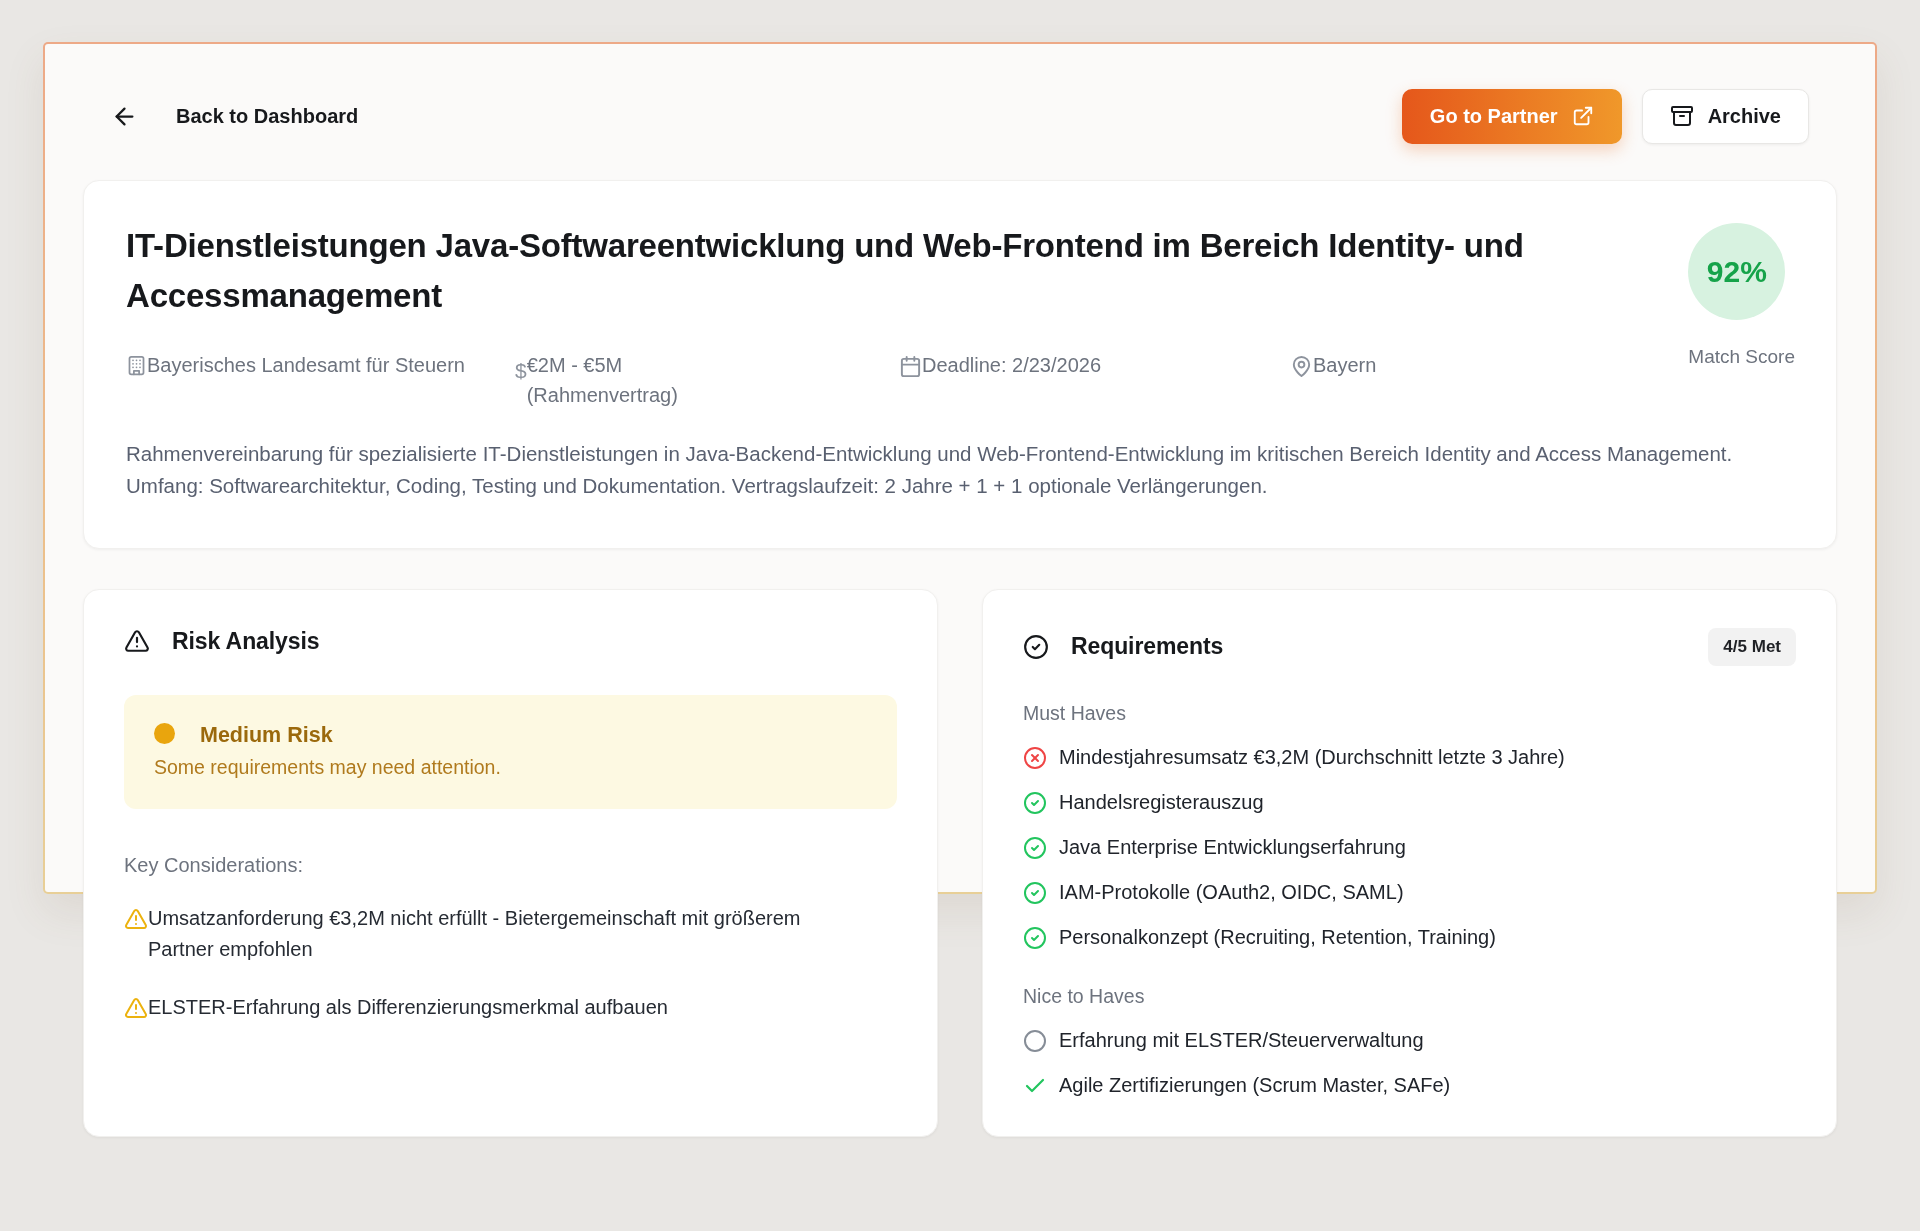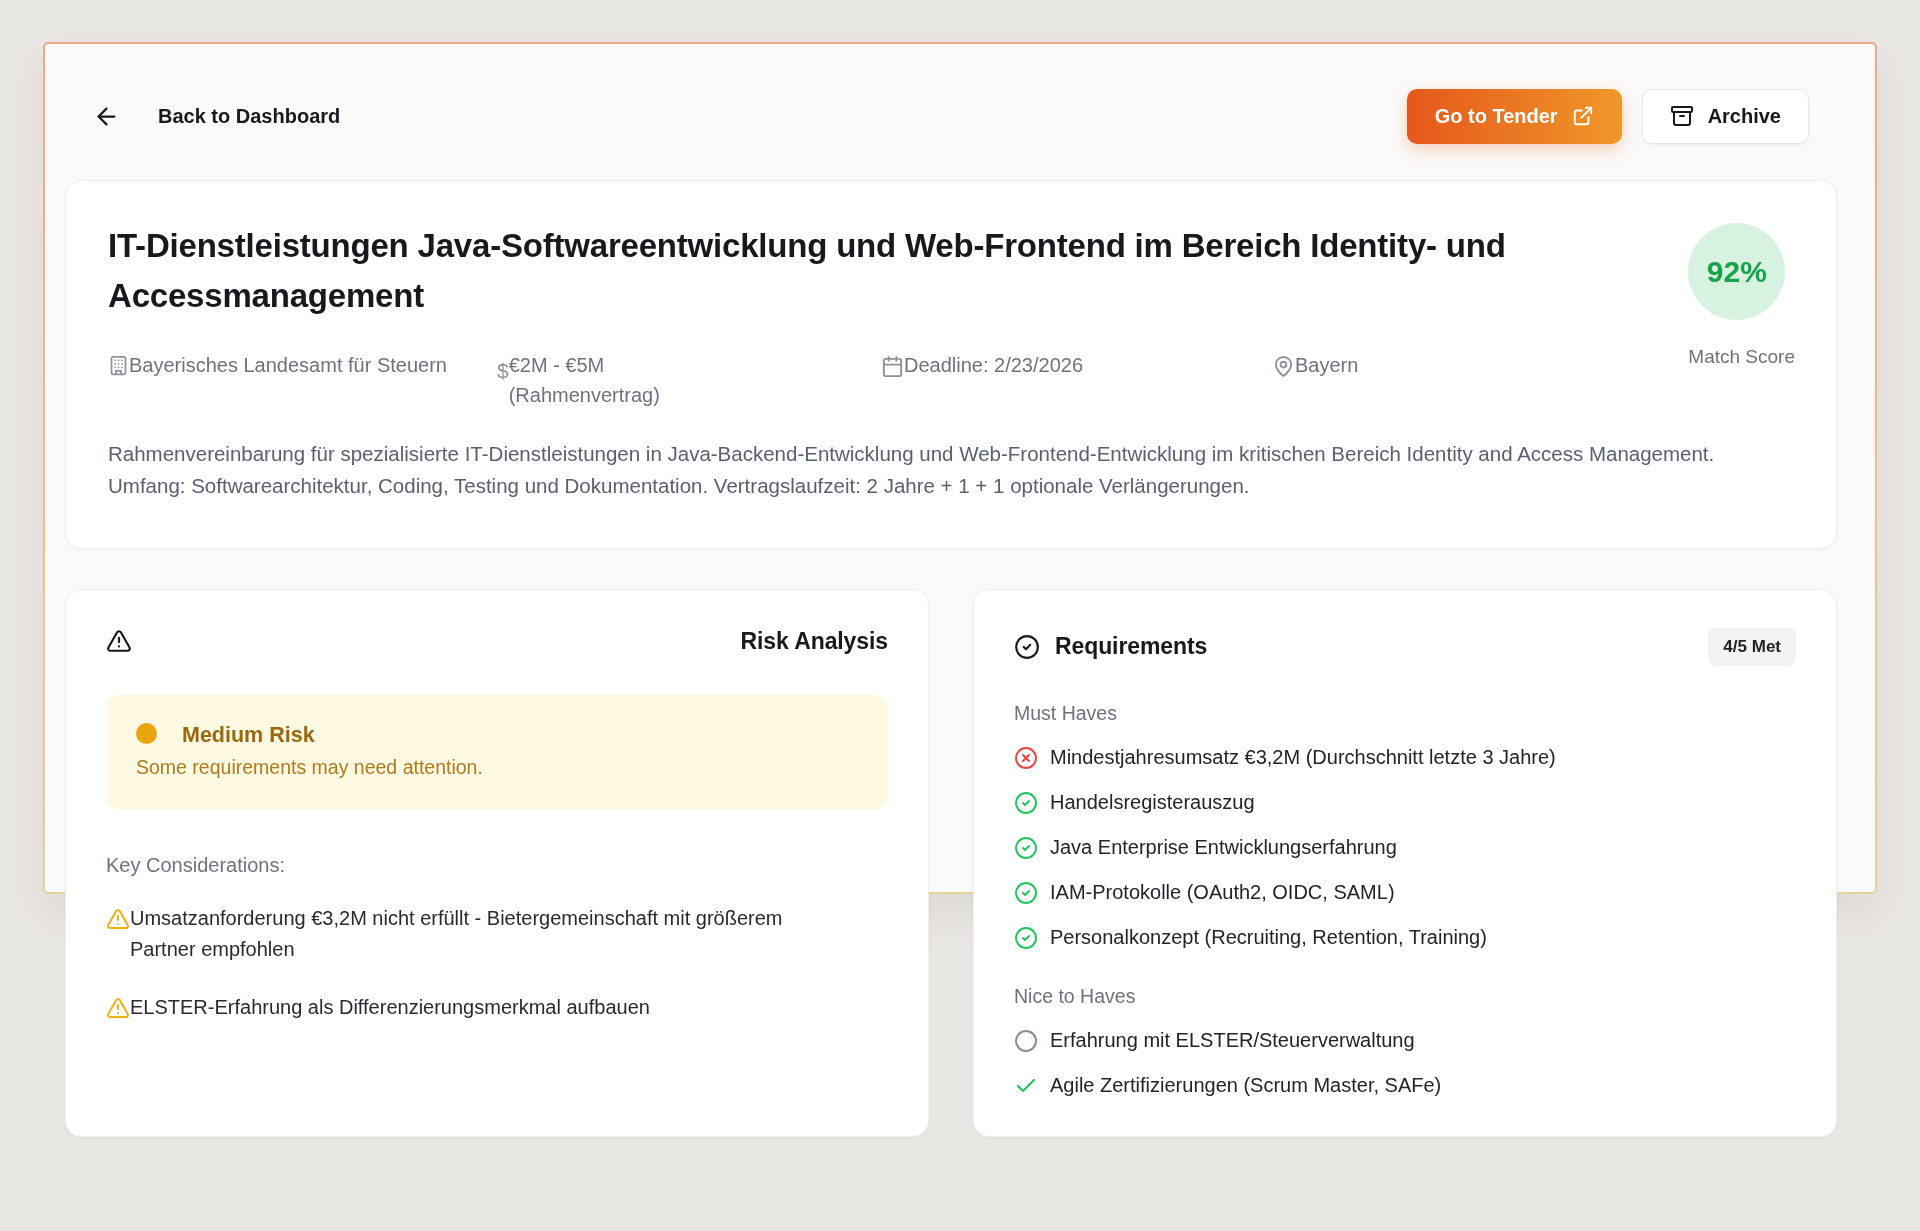--- a/index.html
+++ b/index.html
@@ -13,21 +13,21 @@
   .shell {
     position: absolute;
     left: 43px; top: 42px;
     width: 1834px; height: 852px;
     border-radius: 5px;
     border: 2px solid transparent;
     background:
       linear-gradient(#fbfaf9, #fbfaf9) padding-box,
       linear-gradient(180deg, #eda987 0%, #ecc08b 60%, #e8cf97 100%) border-box;
     box-shadow: 0 18px 40px rgba(120, 90, 60, 0.10);
-    padding: 44px 38px 0 20px;
+    padding: 44px 38px 0 38px;
   }
   
   .topbar {
     display: flex; align-items: center;
     padding: 0 28px;
     height: 56px;
   }
   .back-group {
     display: flex; align-items: center; gap: 38px;
     cursor: pointer;
@@ -107,21 +107,21 @@
     font-size: 30px; font-weight: 700; color: #16a34a;
   }
   .score-label { margin-top: 26px; font-size: 19px; color: #6d737e; }
   
   .cards-row {
     margin-top: 40px;
     display: grid; grid-template-columns: 1fr 1fr; gap: 44px;
     align-items: stretch;
   }
   .panel { padding: 38px 40px; min-height: 537px; }
-  .card-header { display: flex; align-items: center; gap: 15px; justify-content: space-between; }
+  .card-header { display: flex; align-items: center; gap: 22px; }
   .card-header .icon { color: #17191c; }
   .card-title { font-size: 23px; font-weight: 700; letter-spacing: -0.1px; }
   .met-badge {
     margin-left: auto;
     background: #f2f2f2; border-radius: 8px;
     padding: 9px 15px;
     font-size: 17px; font-weight: 700; color: #1f2125;
   }
   
   .risk-banner {
@@ -169,21 +169,21 @@
       <span class="icon">
         <svg width="27" height="27" viewBox="0 0 24 24" fill="none" stroke="currentColor" stroke-width="2" stroke-linecap="round" stroke-linejoin="round">
             <path d="M19 12H5"></path>
             <path d="m12 19-7-7 7-7"></path>
           </svg>
       </span>
       <span>Back to Dashboard</span>
     </button>
     <div class="topbar-actions">
       <button class="btn btn-primary">
-        <span>Go to Tender</span>
+        <span>Go to Partner</span>
         <span class="icon">
           <svg width="22" height="22" viewBox="0 0 24 24" fill="none" stroke="currentColor" stroke-width="2" stroke-linecap="round" stroke-linejoin="round">
               <path d="M18 13v6a2 2 0 0 1-2 2H5a2 2 0 0 1-2-2V8a2 2 0 0 1 2-2h6"></path>
               <path d="M15 3h6v6"></path>
               <path d="M10 14 21 3"></path>
             </svg>
         </span>
       </button>
       <button class="btn btn-secondary">
         <span class="icon">

